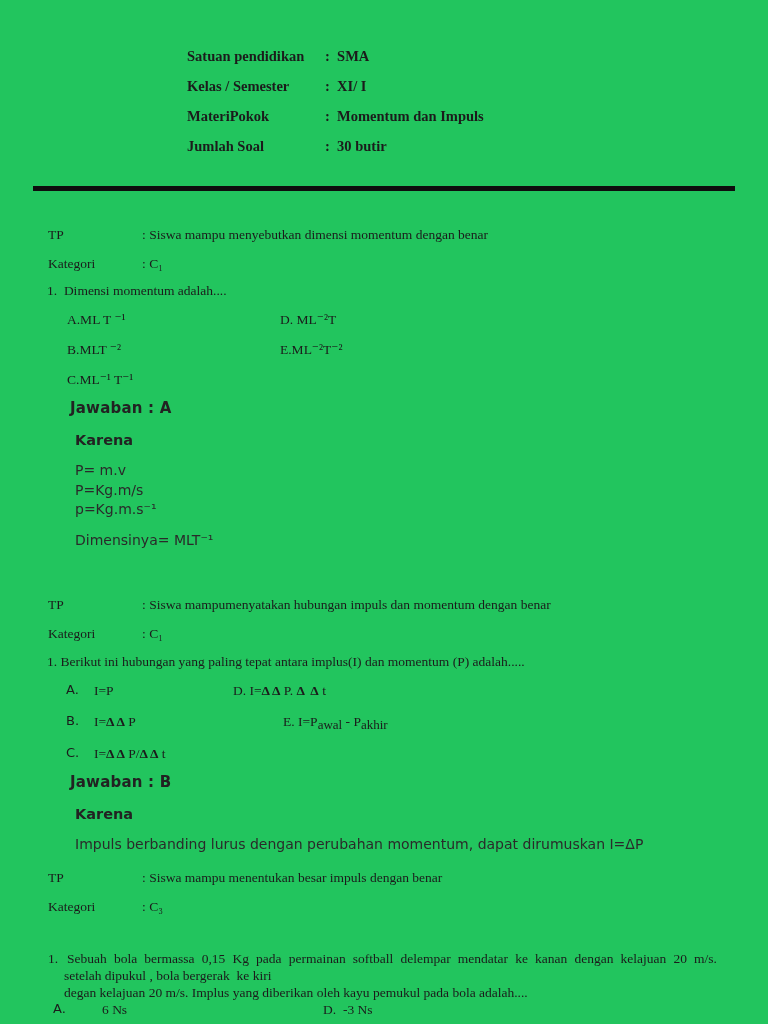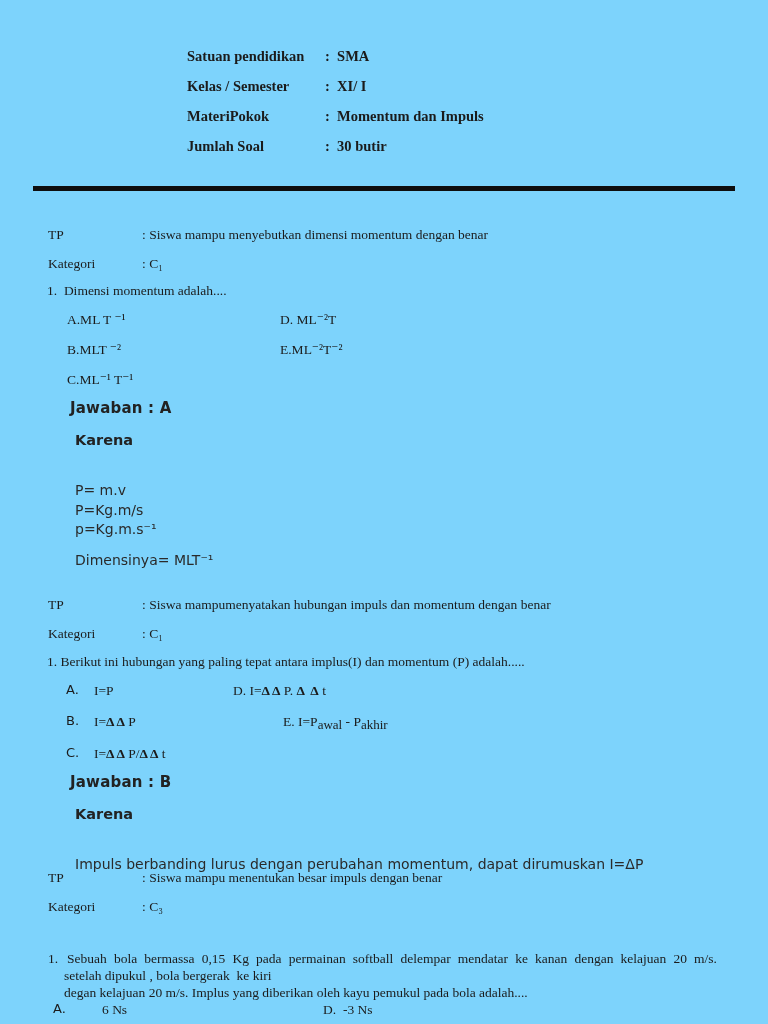--- a/index.html
+++ b/index.html
@@ -1,28 +1,28 @@
 <!DOCTYPE html>
 <html><head>
 <meta charset="utf-8">
 <style>
   * { margin:0; padding:0; box-sizing:border-box; }
   html,body { background:#ffffff; }
   .page {
-    position:relative; width:768px; height:1024px; background:#7dd3fc;
+    position:relative; width:768px; height:1024px; background:#22c55e;
     color:#1b1b1b; overflow:hidden;
     font-family:"Liberation Serif","DejaVu Serif",serif;
   }
   .t { position:absolute; white-space:pre; line-height:1.12; }
   .sans  { font-family:"DejaVu Sans","Liberation Sans",sans-serif; }
   .hdr   { font-size:14.5px; font-weight:bold; }
   .body13{ font-size:13.5px; }
   .ansT  { font-size:15px; font-weight:bold; letter-spacing:.2px; color:#222; }
   .kT    { font-size:14.5px; font-weight:bold; color:#222; }
-  .work  { font-size:14px; color:#2a2a2a;margin-top:20px; }
+  .work  { font-size:14px; color:#2a2a2a; }
   .delta { font-weight:bold; }
   .subsc { font-size:13px; vertical-align:-3px; }
   .rule  { position:absolute; background:#0e0e0e; }
   .just  { white-space:normal; text-align:justify; text-align-last:justify; }
   .optletter { font-size:13px; }
 </style>
 </head>
 <body>
 
 <div class="page">

